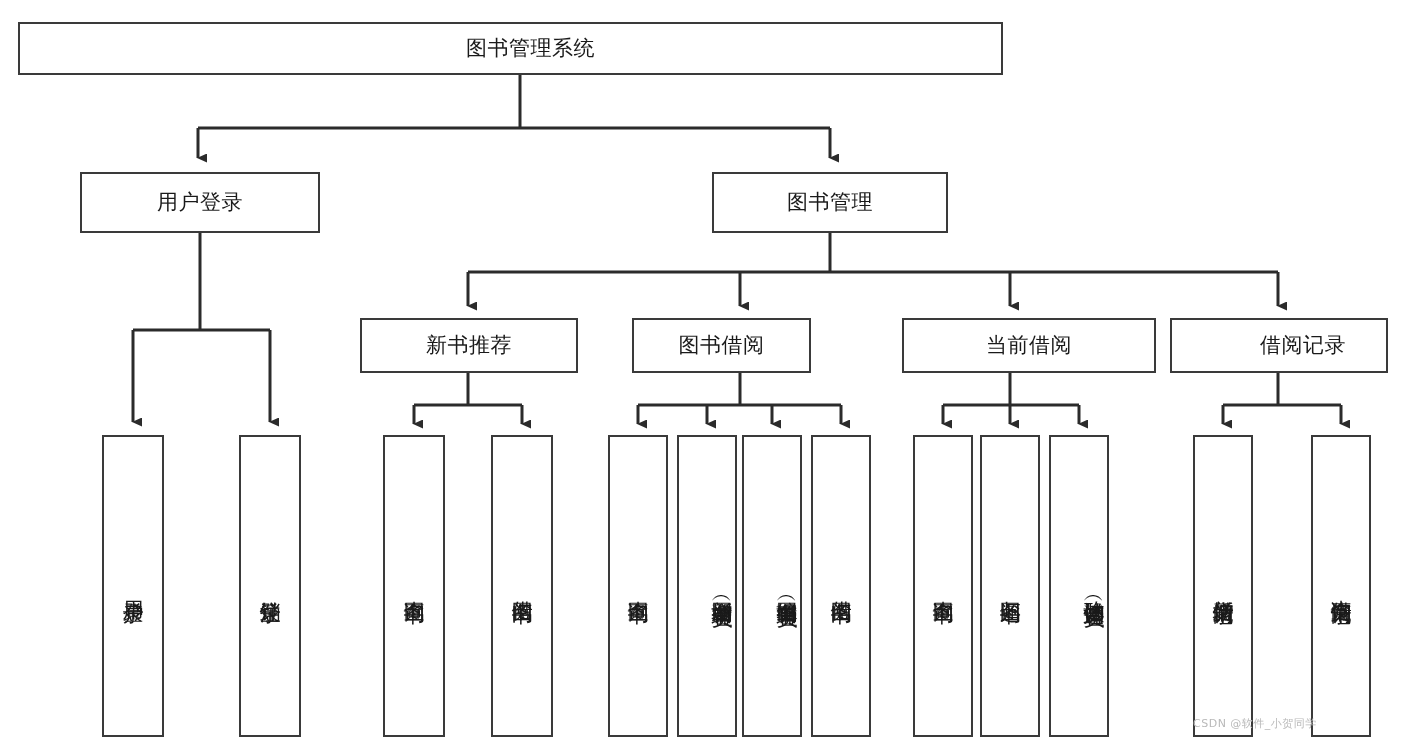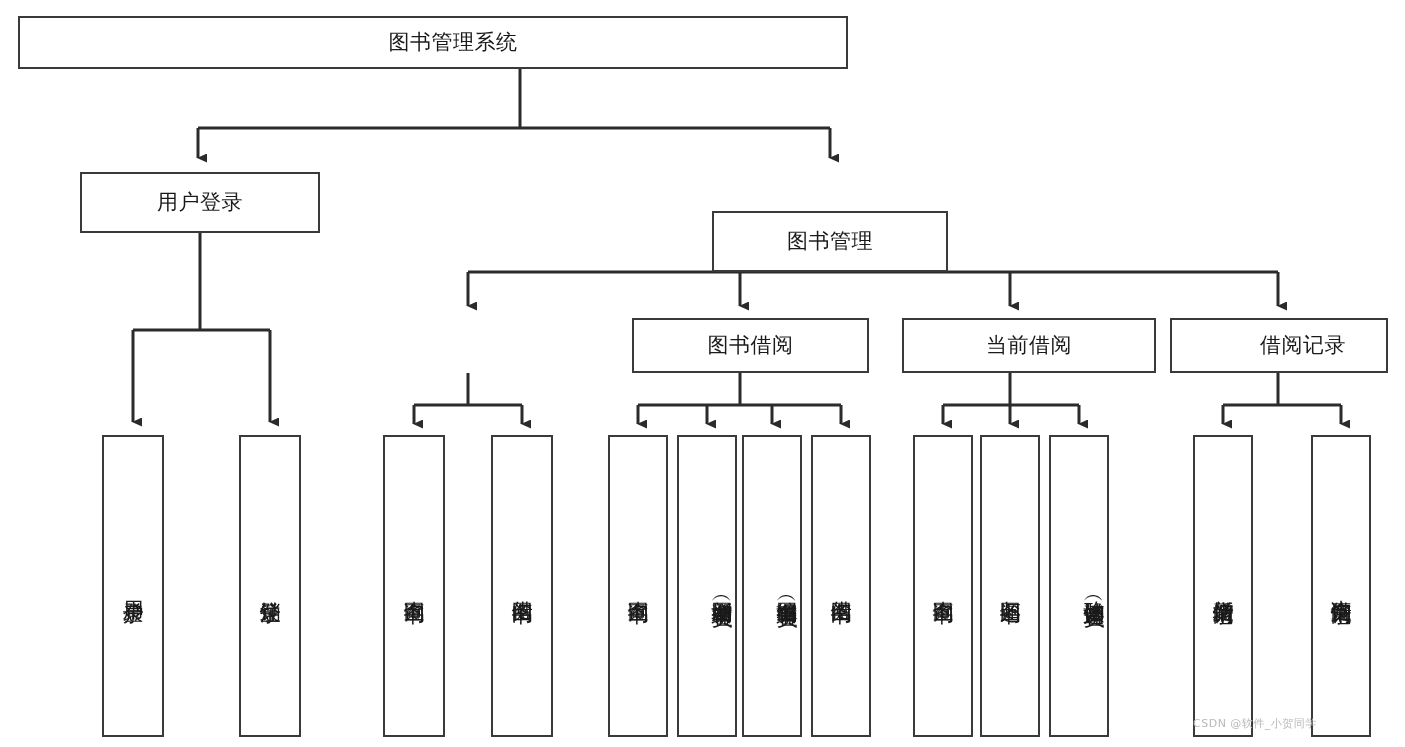--- a/index.html
+++ b/index.html
@@ -114,28 +114,29 @@
       <line x1="1010" y1="405" x2="1010" y2="424" marker-end="url(#arrowhead)"></line>
       <line x1="1079" y1="405" x2="1079" y2="424" marker-end="url(#arrowhead)"></line>
 
       <line x1="1278" y1="373" x2="1278" y2="405"></line>
       <line x1="1223" y1="405" x2="1341" y2="405"></line>
       <line x1="1223" y1="405" x2="1223" y2="424" marker-end="url(#arrowhead)"></line>
       <line x1="1341" y1="405" x2="1341" y2="424" marker-end="url(#arrowhead)"></line>
     </g>
   </svg>
 
-  <div class="node-box node-h" style="left:18px; top:16px; width:830px; height:53px;padding-left:40px;">图书管理系统</div>
+  <div class="node-box node-h" style="left:18px; top:22px; width:985px; height:53px;padding-left:40px;">图书管理系统</div>
 
   <div class="node-box node-h" style="left:80px; top:172px; width:240px; height:61px;">用户登录</div>
 
-  <div class="node-box node-h" style="left:712px; top:172px; width:236px; height:61px;margin-top:39px;">图书管理</div>
+  <div class="node-box node-h" style="left:712px; top:172px; width:236px; height:61px;">图书管理</div>
 
+  <div class="node-box node-h" style="left:360px; top:318px; width:218px; height:55px;">新书推荐</div>
 
-  <div class="node-box node-h" style="left:632px; top:318px; width:237px; height:55px;">图书借阅</div>
+  <div class="node-box node-h" style="left:632px; top:318px; width:179px; height:55px;">图书借阅</div>
 
   <div class="node-box node-h" style="left:902px; top:318px; width:254px; height:55px;">当前借阅</div>
 
   <div class="node-box node-h" style="left:1170px; top:318px; width:218px; height:55px;padding-left:48px;">借阅记录</div>
 
   <div class="node-box node-v center-v" style="left:102px; top:435px; width:62px; height:302px;">用户登录</div>
 
   <div class="node-box node-v center-v" style="left:239px; top:435px; width:62px; height:302px;">注销登录</div>
 
   <div class="node-box node-v center-v" style="left:383px; top:435px; width:62px; height:302px;">查询图书</div>

